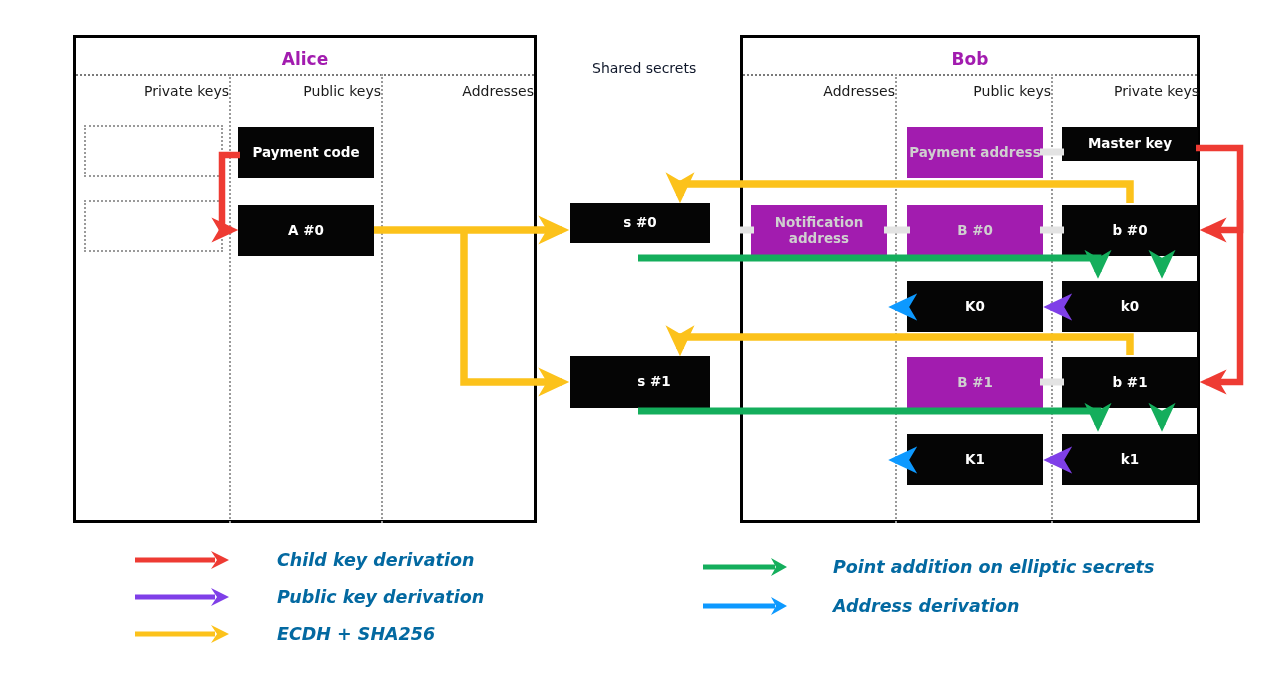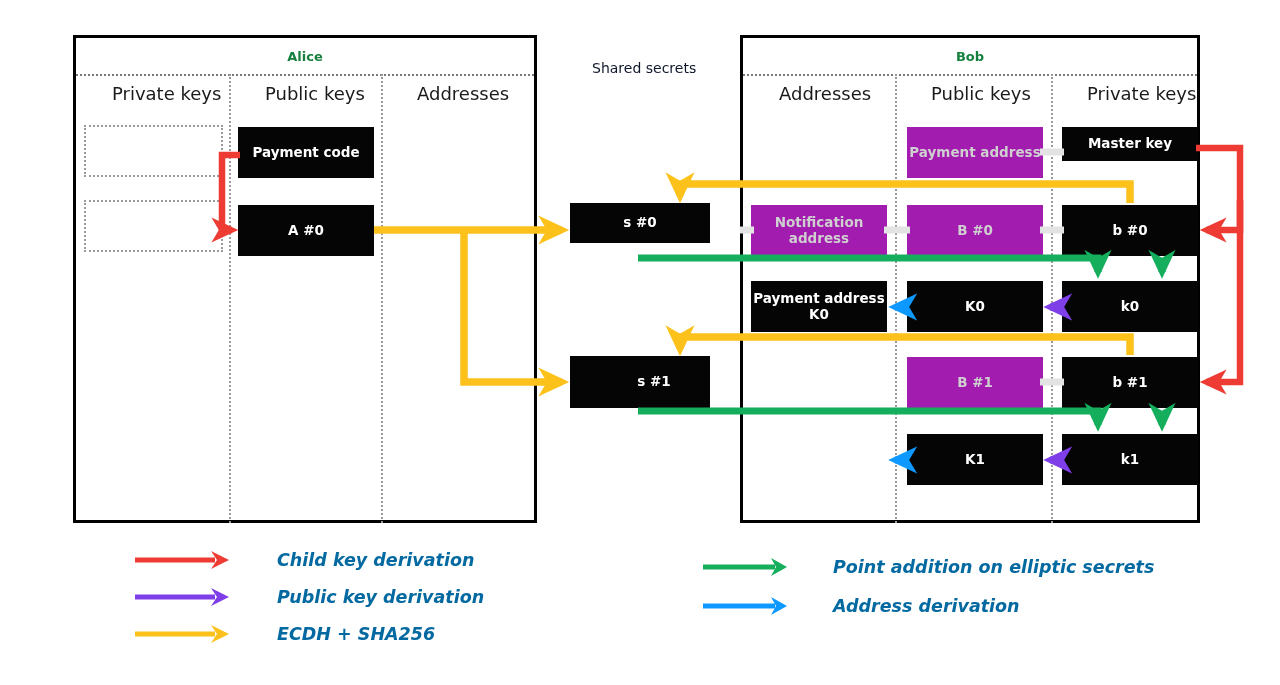--- a/index.html
+++ b/index.html
@@ -2,24 +2,24 @@
 <html><head>
 <meta charset="utf-8">
 <style>
   html,body{margin:0;padding:0;background:#ffffff;}
   body{width:1280px;height:685px;position:relative;overflow:hidden;
        font-family:"DejaVu Sans","Liberation Sans",sans-serif;}
   #stage{position:absolute;left:0;top:0;width:1280px;height:685px;}
 
   .panel{position:absolute;border:3px solid #000;background:#fff;box-sizing:border-box;}
   .panel-title{position:absolute;left:0;right:0;text-align:center;
-      font-weight:bold;font-size:13px;color:#15803d;}
+      font-weight:bold;font-size:17px;color:#a21caf;}
   .hrule{position:absolute;height:0;border-top:2px dotted #7a7a7a;}
   .vrule{position:absolute;width:0;border-left:2px dotted #9a9a9a;}
-  .colhead{position:absolute;text-align:left;font-size:18px;color:#1a1a1a;padding-left:36px;}
+  .colhead{position:absolute;text-align:right;font-size:14px;color:#1a1a1a;}
 
   .box{position:absolute;box-sizing:border-box;display:flex;align-items:center;
        justify-content:center;text-align:center;line-height:1.18;
        font-weight:bold;font-size:13.5px;}
   .box.black{background:#050505;color:#ffffff;}
   .box.grey{background:#a21caf;color:#cfcfcf;}
   .box.dotted{background:transparent;border:2px dotted #9a9a9a;}
 
   .label-free{position:absolute;font-size:14px;color:#0f172a;}
 
@@ -69,21 +69,20 @@
     <div class="colhead" style="left:308px;width:148px;top:45px;">Private keys</div>
   </div>
 
   <div class="box grey" style="left:907px;top:127px;width:136px;height:51px;">Payment address</div>
   <div class="box black" style="left:1062px;top:127px;width:136px;height:34px;">Master key</div>
 
   <div class="box grey" style="left:751px;top:205px;width:136px;height:51px;">Notification address</div>
   <div class="box grey" style="left:907px;top:205px;width:136px;height:51px;">B #0</div>
   <div class="box black" style="left:1062px;top:205px;width:136px;height:51px;">b #0</div>
 
-  <div class="box black" style="left:751px;top:281px;width:136px;height:51px;">Payment address K0</div>
   <div class="box black" style="left:907px;top:281px;width:136px;height:51px;">K0</div>
   <div class="box black" style="left:1062px;top:281px;width:136px;height:51px;">k0</div>
 
   <div class="box grey" style="left:907px;top:357px;width:136px;height:51px;">B #1</div>
   <div class="box black" style="left:1062px;top:357px;width:136px;height:51px;">b #1</div>
 
   <div class="box black" style="left:907px;top:434px;width:136px;height:51px;">K1</div>
   <div class="box black" style="left:1062px;top:434px;width:136px;height:51px;">k1</div>
 
   <svg class="wires" viewBox="0 0 1280 685">

